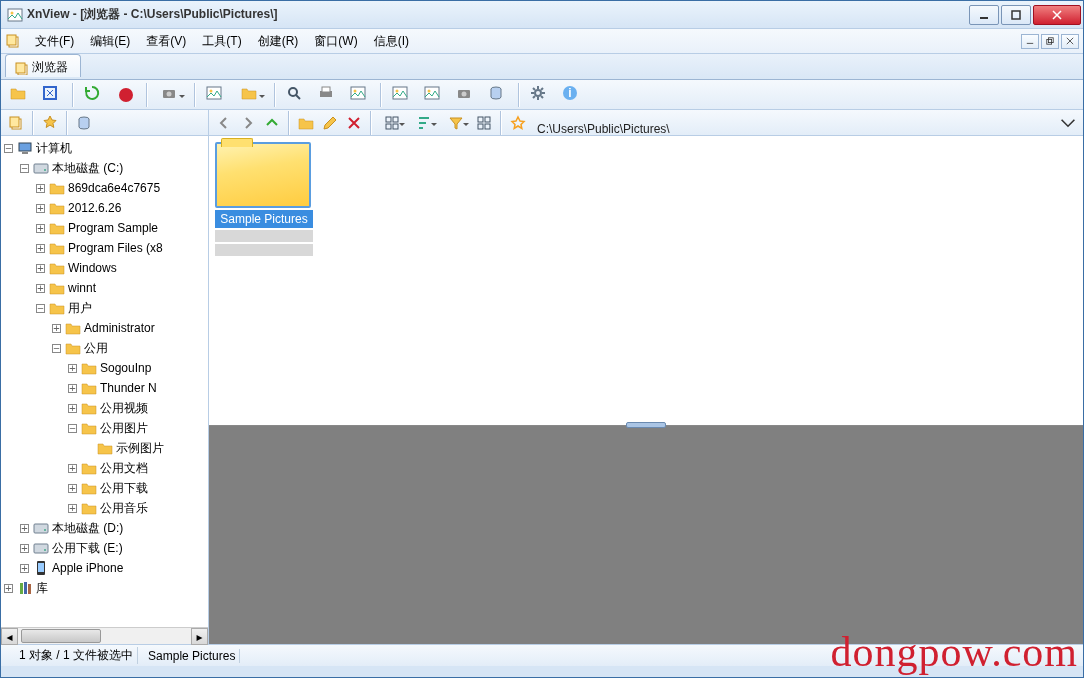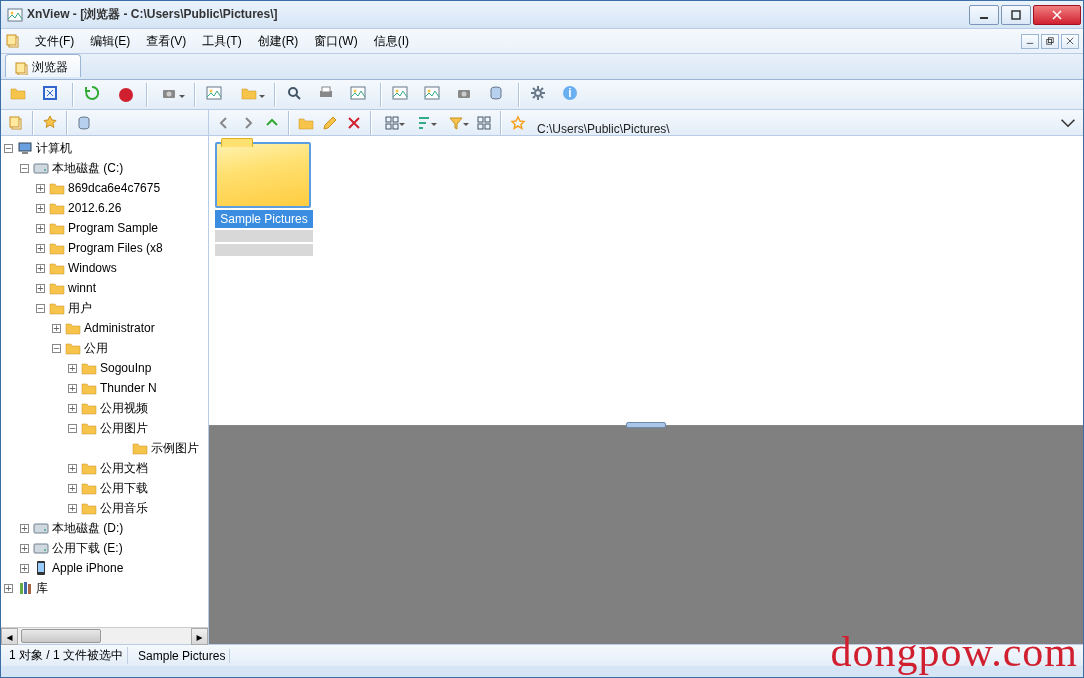--- a/index.html
+++ b/index.html
@@ -64,21 +64,21 @@
 .thumbarea { flex: 0 0 290px; background: #fff; border-bottom: 1px solid #888; padding: 6px; position: relative; }
 .folder-thumb { width: 98px; }
 .folder-thumb .fimg { width: 96px; height: 66px; border: 2px solid #5a9de0; background: linear-gradient(170deg, #fff2b0 0%, #ffe070 40%, #ffcc40 100%); border-radius: 2px; position: relative; }
 .folder-thumb .fimg::before { content: ""; position: absolute; left: 4px; top: -6px; width: 30px; height: 8px; background: #ffe070; border-radius: 2px 2px 0 0; border: 1px solid #d8b020; border-bottom: none; }
 .folder-thumb .flabel { background: #3a8de0; color: #fff; text-align: center; padding: 2px 0; margin-top: 2px; }
 .folder-thumb .fmeta { height: 12px; background: #d8d8d8; margin-top: 2px; }
 .preview { flex: 1; background: #808080; position: relative; }
 .preview .grip { position: absolute; top: -4px; left: 50%; transform: translateX(-50%); width: 40px; height: 6px; background: #aac5e5; border: 1px solid #6a8ab0; border-radius: 2px; }
 
 
-.statusbar { height: 22px; background: linear-gradient(#f5f9fd, #e3edf8); border-top: 1px solid #b8cde5; display: flex; align-items: center; padding: 0 4px; gap: 6px; }
+.statusbar { height: 22px; background: linear-gradient(#f5f9fd, #e3edf8); border-top: 1px solid #b8cde5; display: flex; align-items: center; padding: 0 14px; gap: 6px; }
 .statusbar .sseg { padding: 0 4px; border-right: 1px solid #c0d0e0; }
 
 
 .watermark { position: absolute; right: 6px; bottom: 2px; font-family: "Times New Roman", serif; font-size: 42px; color: #d02030; letter-spacing: 1px; pointer-events: none; }
 
 
 .ic-folder { fill: #f6c44a; stroke: #c89020; stroke-width: 0.5; }
 .ic-disk { fill: #d0d8e0; stroke: #708090; }
 </style>
 </head>
@@ -523,21 +523,21 @@
           </svg>
           <span class="tlabel">公用视频</span>
         </div>
       <div class="trow" style="padding-left:64px">
           <span class="tw box">−</span>
           <svg class="ticon">
             <use href="#i-folder"></use>
           </svg>
           <span class="tlabel">公用图片</span>
         </div>
-      <div class="trow" style="padding-left:115px">
+      <div class="trow" style="padding-left:80px">
           <span class="tw" style="width:15px"></span>
           <svg class="ticon">
             <use href="#i-folder"></use>
           </svg>
           <span class="tlabel">示例图片</span>
         </div>
       <div class="trow" style="padding-left:64px">
           <span class="tw box">+</span>
           <svg class="ticon">
             <use href="#i-folder"></use>

